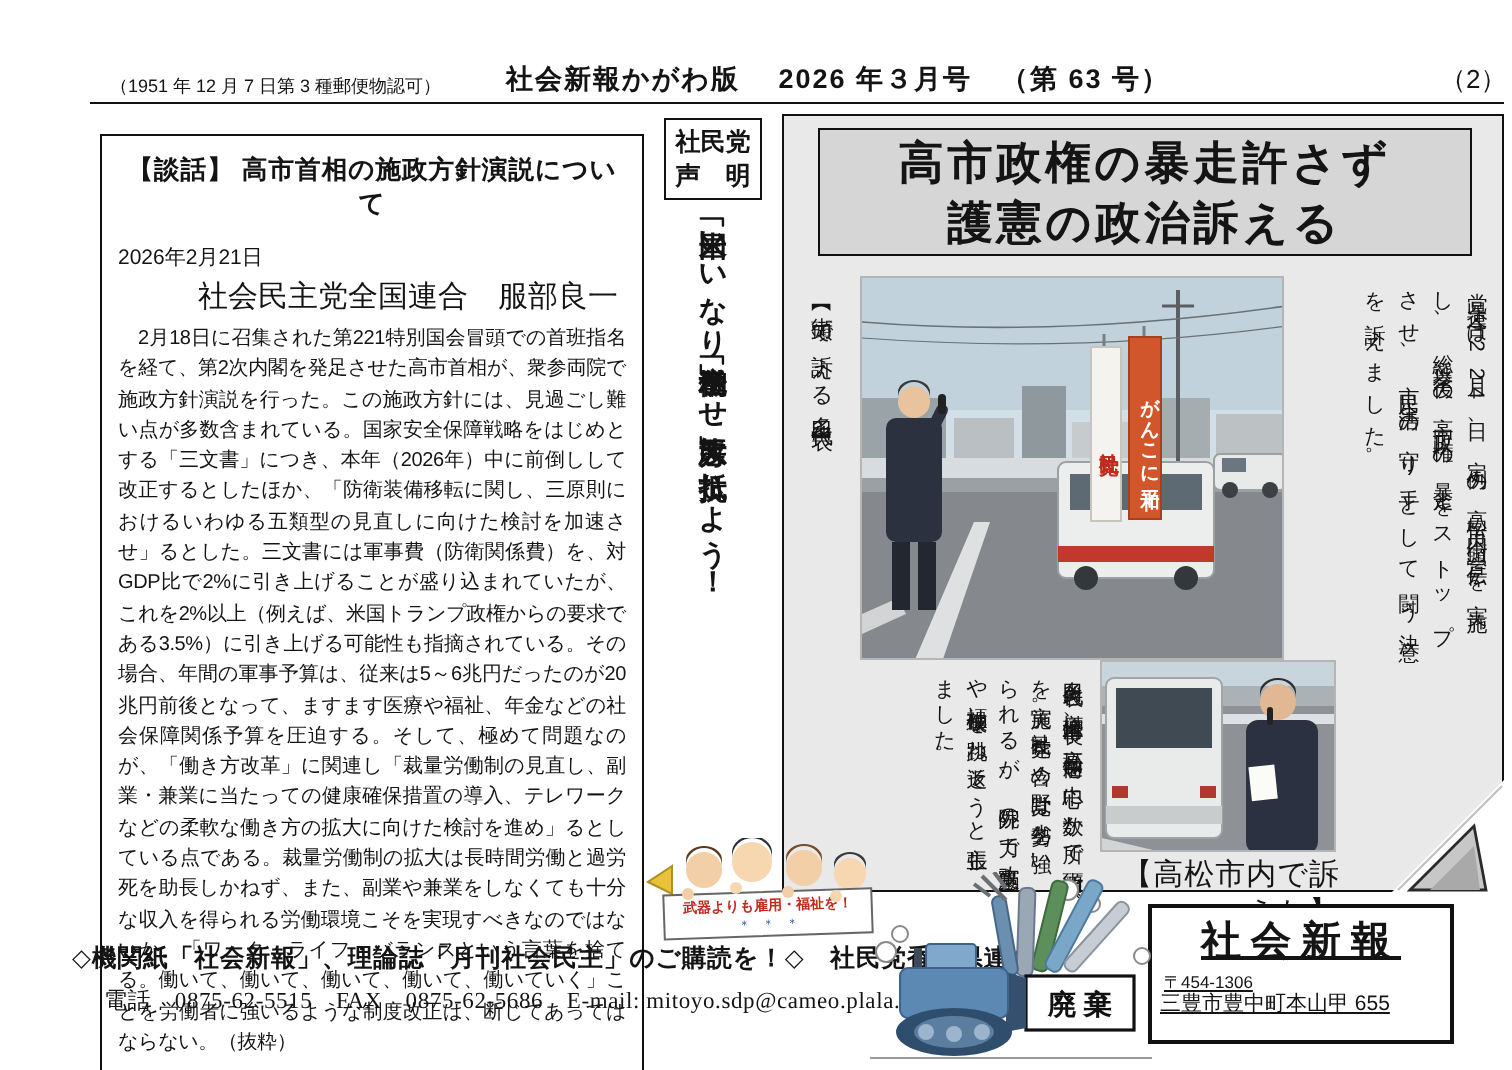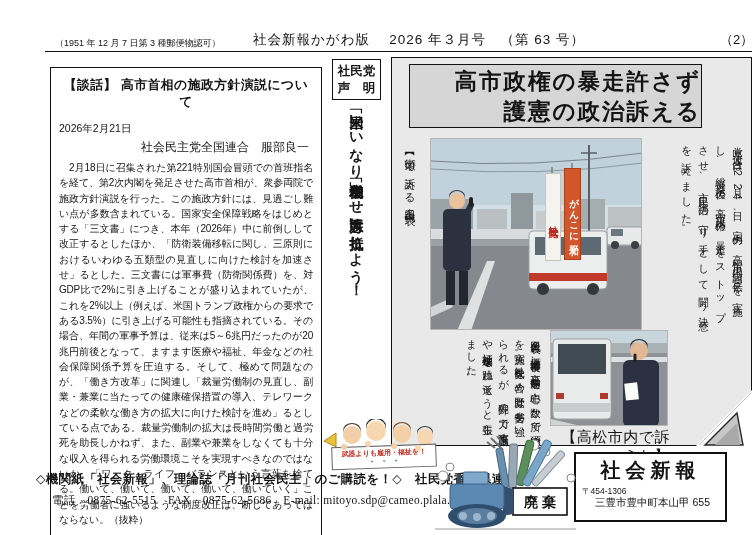--- a/index.html
+++ b/index.html
@@ -2,46 +2,46 @@
 <html><head>
 <meta charset="utf-8">
 <style>
   * { margin:0; padding:0; box-sizing:border-box; }
   html,body { background:#fff; }
   body { font-family:"Liberation Sans","DejaVu Sans",sans-serif; color:#141414; }
   #page { position:relative; width:756px; height:535px; background:#fff; overflow:hidden;border-radius:32px; }
 
   
   .hdr-permit { position:absolute; left:55px; top:37px; font-size:9px; letter-spacing:0; }
-  .hdr-title  { position:absolute; left:253px; top:31px; font-size:13.5px; font-weight:normal; letter-spacing:1px; }
+  .hdr-title  { position:absolute; left:253px; top:31px; font-size:13.5px; font-weight:bold; letter-spacing:1px; }
   .hdr-page   { position:absolute; left:720px; top:31px; font-size:13px; }
   .hdr-rule   { position:absolute; left:45px; top:51px; width:707px; height:0; border-top:1.5px solid #111; }
 
   
   .left-box { position:absolute; left:50px; top:67px; width:272px; height:499px;
               border:1.3px solid #111; background:#fff; padding:7px 8px 4px 8px; }
   .la-title { text-align:center; font-weight:bold; font-size:12.8px; margin-top:2px; letter-spacing:0.5px; }
   .la-date  { text-align:left; font-size:10.5px; margin-top:11px; padding-right:10px; }
-  .la-author{ text-align:right; font-size:12px; margin-top:3px; padding-right:4px; }
+  .la-author{ text-align:right; font-size:15px; margin-top:3px; padding-right:4px; }
   .la-body  { font-size:10px; line-height:15.3px; text-align:justify; margin-top:4px; letter-spacing:-0.2px; }
 
   
   .party-box { position:absolute; left:332px; top:59px; width:49px; height:41px;
                border:1.6px solid #111; font-weight:bold; font-size:12.5px;
                text-align:center; line-height:17px; padding-top:3px; background:#fff; }
   .slogan { position:absolute; left:336px; top:104px; height:336px; width:42px;
             writing-mode:vertical-rl; text-orientation:mixed;
             font-size:14px; font-weight:bold; letter-spacing:0.5px; line-height:42px; }
   .kids-cartoon { position:absolute; left:322px; top:419px; width:130px; height:58px; z-index:6; }
 
   
   .right-panel { position:absolute; left:391px; top:57px; width:361px; height:389px;
                  border:1.4px solid #111; background:#e9e9e9; }
-  .headline-box { position:absolute; left:17px; top:6px; width:293px; height:64px;
-                  background:#d6d6d6; border:1.6px solid #111; text-align:right;
+  .headline-box { position:absolute; left:17px; top:6px; width:327px; height:64px;
+                  background:#d6d6d6; border:1.6px solid #111; text-align:center;
                   font-weight:bold; font-size:22.5px; line-height:30px; letter-spacing:2px; padding-top:2px; }
   .vtext { writing-mode:vertical-rl; text-orientation:mixed; }
   .caption1 { position:absolute; left:7px; top:90px; height:185px; width:18px;
               font-size:11px; letter-spacing:2px; }
   .photo1 { position:absolute; left:38px; top:80px; width:212px; height:192px; overflow:hidden;
             border:1px solid #b5b5b5; background:#c2d2dc; }
   .lead-vtext { position:absolute; left:256px; top:80px; width:98px; height:192px;
                 font-size:10.5px; letter-spacing:4px; line-height:17px; }
   .body-vtext { position:absolute; left:8px; top:274px; width:144px; height:108px;
                 font-size:10.5px; letter-spacing:1px; line-height:16px; }
@@ -54,27 +54,27 @@
   .flag { position:absolute; writing-mode:vertical-rl; text-orientation:mixed;
           font-weight:bold; text-align:center; }
   .flag-white { left:114px; top:34px; width:16px; height:88px; background:#f4f3ef;
                 border:1px solid #c9c4ba; color:#c22a1e; font-size:10px; letter-spacing:1px; padding-top:4px; }
   .flag-orange { left:133px; top:29px; width:17px; height:92px; background:#d2562b;
                  border:1px solid #a8401e; color:#fff; font-size:9.5px; letter-spacing:0.5px; padding-top:3px; }
 
   
   .dozer-cartoon { position:absolute; left:433px; top:436px; width:145px; height:99px; z-index:6; }
   .paper-box { position:absolute; left:574px; top:452px; width:153px; height:70px;
-               border:2px solid #111; background:#fff; padding-top:3px; }
+               border:2px solid #111; background:#fff; padding-top:3px;text-decoration:underline; }
   .pb-title { font-family:"Liberation Serif","DejaVu Serif",serif; font-weight:bold;
               font-size:20px; text-align:center; letter-spacing:5px; }
   .pb-edition { font-family:"Liberation Serif","DejaVu Serif",serif; font-size:11.5px;
                 text-align:center; letter-spacing:7px; margin-top:1px; }
   .pb-postal { font-size:8.5px; padding-left:6px; line-height:10px; margin-top:2px; }
-  .pb-address{ font-size:10.5px; padding-left:4px; line-height:12px;text-align:center; }
+  .pb-address{ font-size:10.5px; padding-left:4px; line-height:12px; }
   .footer1 { position:absolute; left:36px; top:471px; font-size:12.3px; font-weight:bold; letter-spacing:0.5px; }
   .footer2 { position:absolute; left:52px; top:493px; font-size:11.5px;
              font-family:"Liberation Serif","DejaVu Serif",serif; letter-spacing:0.3px; }
 </style>
 </head>
 <body>
 
 <div id="page">
 
   <div class="hdr-permit">（1951 年 12 月 7 日第 3 種郵便物認可）</div>

